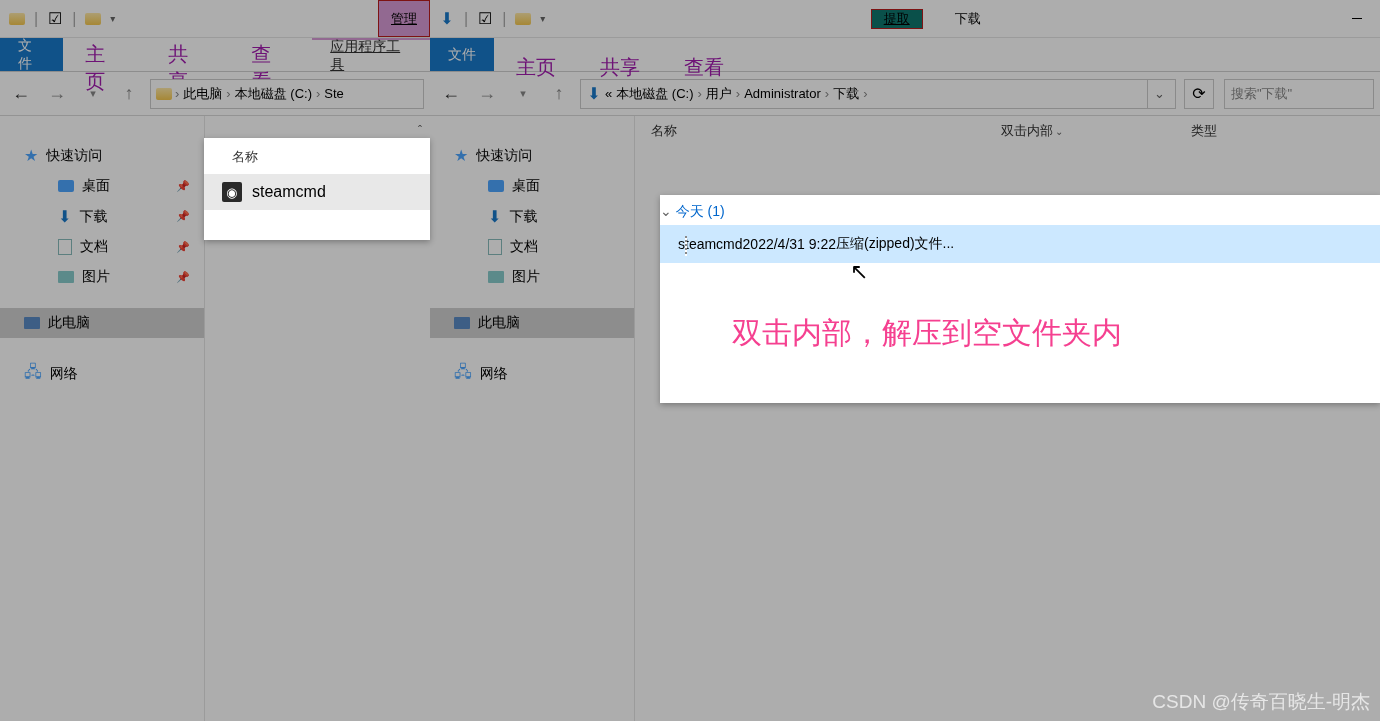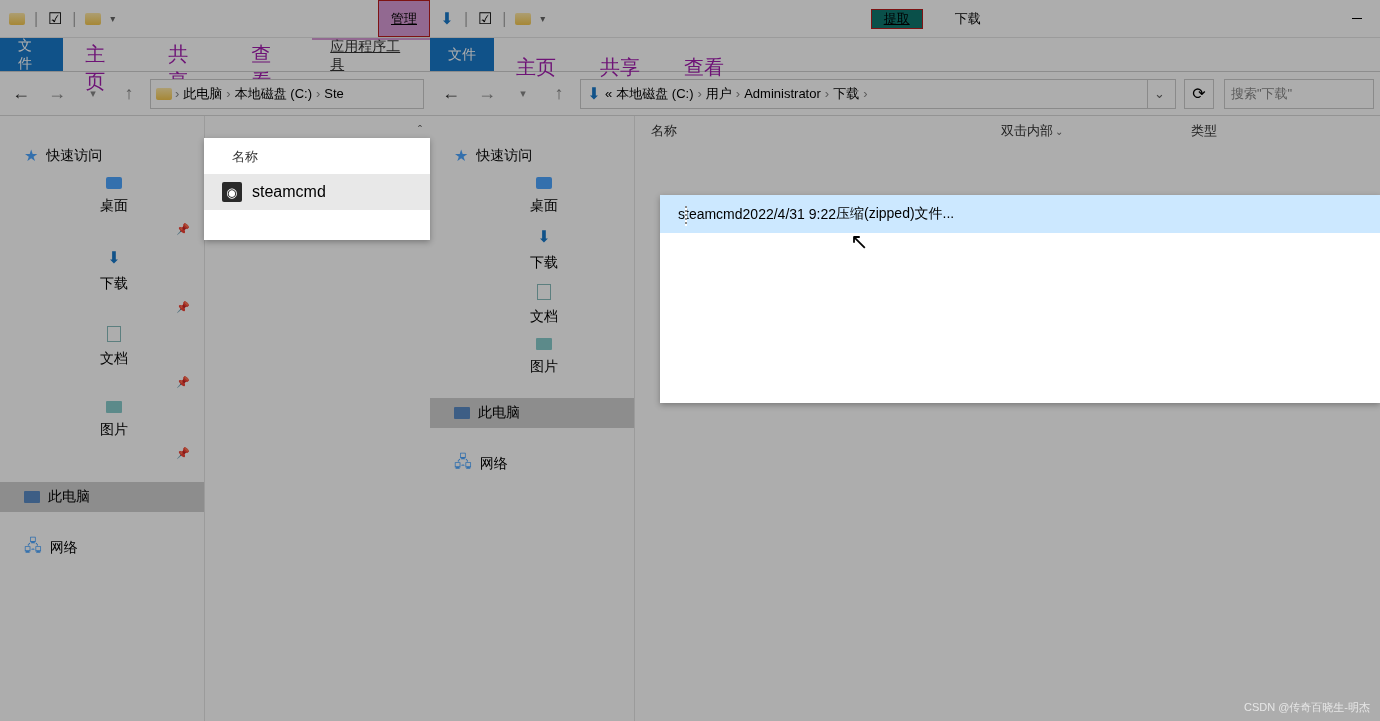--- a/index.html
+++ b/index.html
@@ -34,21 +34,21 @@
 .path-box .sep { color: #888; margin: 0 2px; }
 .path-box .crumb { padding: 0 2px; }
 .path-right { width: 24px; height: 28px; border-left: 1px solid #ccc; display: flex; align-items: center; justify-content: center; color: #666; }
 .refresh-btn { width: 30px; height: 30px; border: 1px solid #ccc; display: flex; align-items: center; justify-content: center; margin-left: 2px; }
 .search-box { width: 150px; height: 30px; border: 1px solid #ccc; display: flex; align-items: center; padding: 0 6px; font-size: 13px; color: #888; margin-left: 4px; }
 
 
 .content { flex: 1; display: flex; overflow: hidden; }
 .sidebar { width: 205px; background: #fff; border-right: 1px solid #e5e5e5; padding-top: 24px; }
 .sidebar .item { display: flex; align-items: center; padding: 6px 0 6px 24px; font-size: 14px; color: #000; gap: 8px; }
-.sidebar .item.sub { padding-left: 24px; flex-direction: column; }
+.sidebar .item.sub { padding-left: 58px; }
 .sidebar .item.selected { background: #d0d0d0; }
 .sidebar .pin { margin-left: auto; margin-right: 14px; color: #999; font-size: 11px; }
 .sidebar .section-gap { height: 16px; }
 
 
 .filelist { flex: 1; background: #fff; }
 .col-header { display: flex; height: 30px; align-items: center; font-size: 13px; color: #333; }
 .col-header .col { padding: 0 16px; }
 .col-name { width: 350px; }
 .col-date { width: 190px; }
@@ -74,21 +74,21 @@
 .cutout { position: absolute; background: #fff; z-index: 100; box-shadow: 0 2px 6px rgba(0,0,0,0.3); }
 .cutout-left { left: 204px; top: 138px; width: 226px; height: 102px; }
 .cutout-left .hdr { font-size: 13px; color: #333; padding: 10px 28px 8px; }
 .cutout-left .row { display: flex; align-items: center; gap: 10px; padding: 8px 18px; background: #e8e8e8; }
 .cutout-right { left: 660px; top: 195px; width: 720px; height: 208px; }
 .cutout-right .group-hdr2 { padding: 8px 0 4px 0; font-size: 14px; color: #0066cc; }
 .cutout-right .row2 { display: flex; align-items: center; height: 38px; background: #cce8ff; font-size: 14px; padding-left: 18px; }
 .annotation { color: #f54090; font-size: 30px; padding: 50px 0 0 72px; }
 .cursor { position: absolute; font-size: 22px; color: #000; }
 
-.watermark { position: absolute; right: 10px; bottom: 6px; color: #e6e6e6; font-size: 11px; z-index: 100; }
+.watermark { position: absolute; right: 10px; bottom: 6px; color: #e6e6e6; font-size: 19px; z-index: 100; }
 </style>
 </head>
 <body>
 
 <div class="window window-left">
   <div class="titlebar">
     <div class="qat">
       <span class="ico">
           <span class="ico-folder"></span>
         </span>
@@ -263,26 +263,31 @@
 
 <div class="cutout cutout-left">
   <div class="hdr">名称</div>
   <div class="row">
     <span class="ico-steam">◉</span>
     <span>steamcmd</span>
   </div>
 </div>
 
 <div class="cutout cutout-right">
+  <div class="group-hdr2">
+    <span style="color:#666;">⌄</span>
+    <span>今天 (1)</span>
+  </div>
   <div class="row2">
     <div class="fname">
       <span class="ico-zip"></span>
       <span>steamcmd</span>
     </div>
     <div class="fdate">2022/4/31 9:22</div>
     <div class="ftype">压缩(zipped)文件...</div>
   </div>
   <div style="position:relative;">
     <div class="cursor" style="left:190px;top:-4px;">↖</div>
   </div>
+  <div class="annotation">双击内部，解压到空文件夹内</div>
 </div>
 
 <div class="watermark">CSDN @传奇百晓生-明杰</div>
 
 </body></html>

